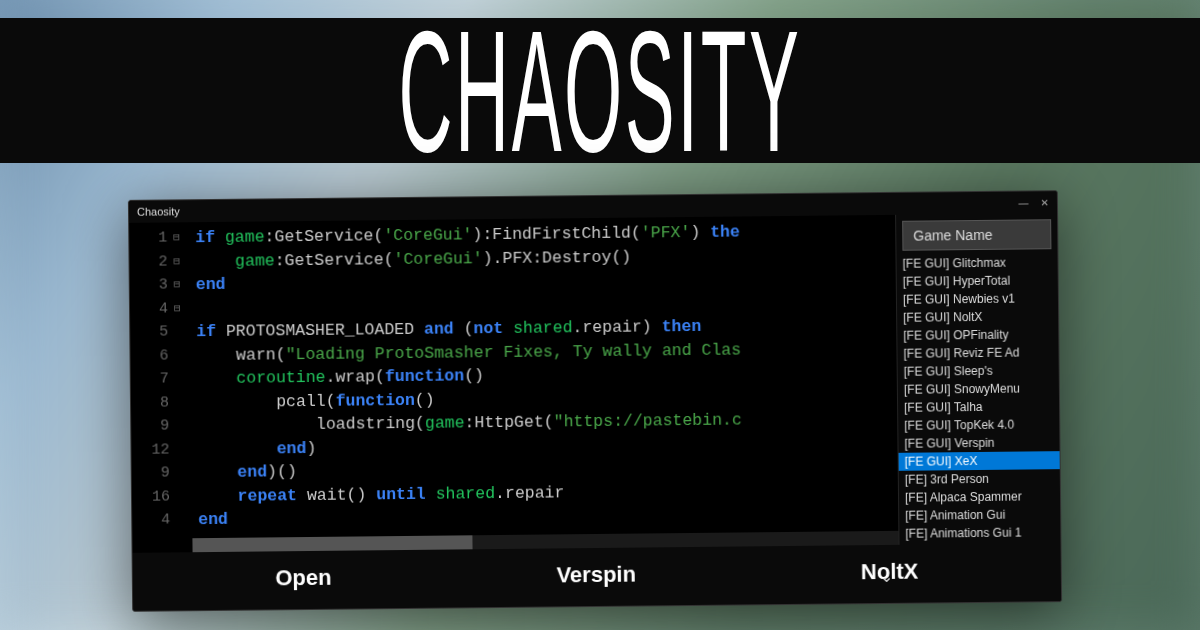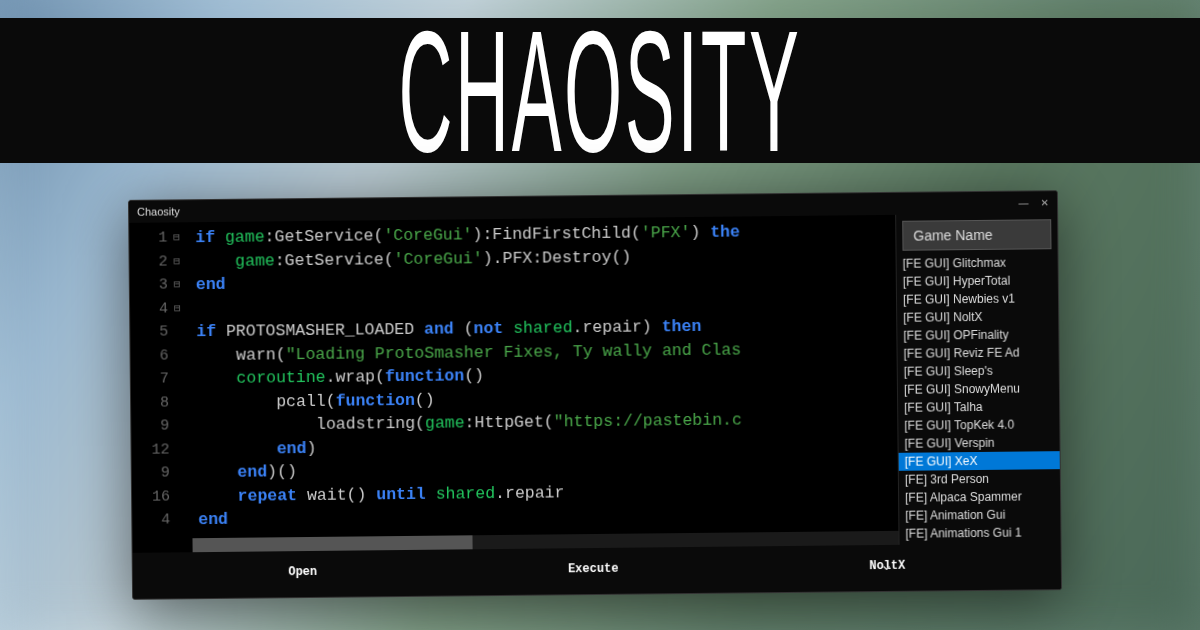--- a/index.html
+++ b/index.html
@@ -164,23 +164,23 @@
     color: #fff;
   }
   .button-row {
     display: flex;
     justify-content: space-around;
     padding: 14px 30px 18px 30px;
     background: #0a0a0a;
   }
   .btn {
     color: #fff;
-    font-size: 12px;
+    font-size: 22px;
     font-weight: bold;
-    font-family: Liberation Mono, monospace;
+    font-family: Liberation Sans, sans-serif;
     cursor: pointer;
   }
   .chev-down {
     position: absolute;
     bottom: 18px;
     left: 748px;
     color: #ccc;
     font-size: 16px;
   }
 </style>
@@ -260,17 +260,17 @@
             <div class="side-item">[FE] Animations Gui 1</div>
             <div class="side-item">[FE] Animations Gui 2</div>
           </div>
       </div>
     </div>
 
     <span class="chev-down">⌄</span>
 
     <div class="button-row">
       <span class="btn">Open</span>
-      <span class="btn">Execute</span>
+      <span class="btn">Verspin</span>
       <span class="btn">NoltX</span>
     </div>
   </div>
 </div>
 
 </body></html>

